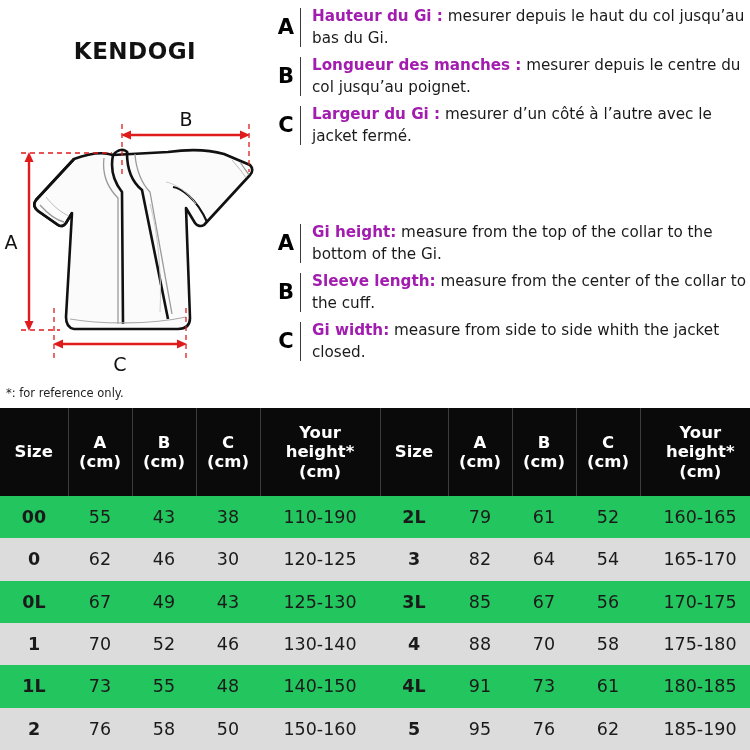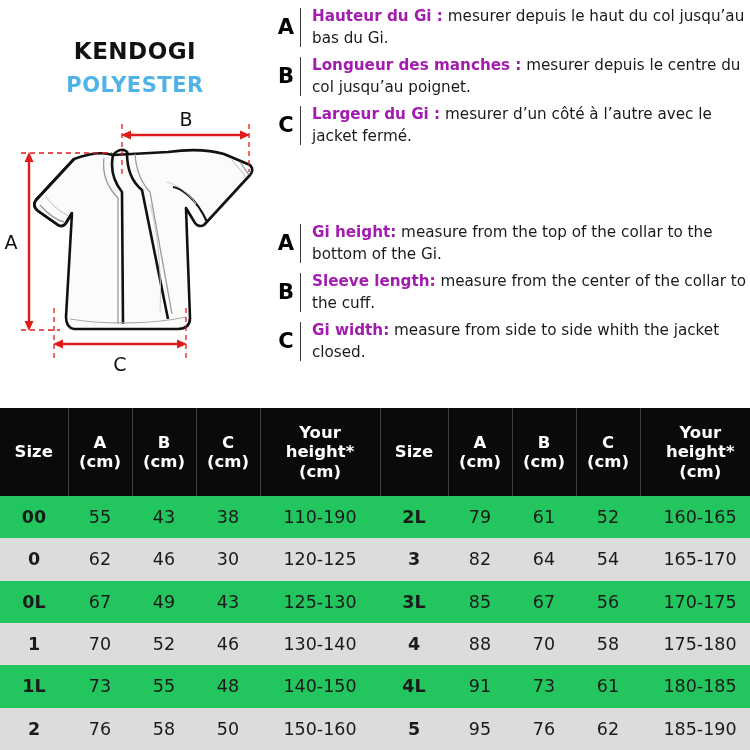--- a/index.html
+++ b/index.html
@@ -168,21 +168,20 @@
 <body>
 
 <div id="page">
 
   <div id="top-area">
 
     <div id="left-col">
 
       <div id="brand-title">KENDOGI</div>
 
-      <div id="brand-subtitle">POLYESTER</div>
 
       <div id="diagram-wrap">
         <svg width="270" height="268" viewBox="0 0 270 268">
 
           <g>
 
             <path d="M 113 43
                      C 104 40, 90 41, 74 47
                      L 36 88
                      C 33 92, 34 96, 38 99
@@ -261,20 +260,21 @@
             <polygon points="187,232 177,227.5 177,236.5" fill="#E01B1B"></polygon>
           </g>
 
           <text id="svg-label-a" x="11" y="137" font-size="19" font-family="DejaVu Sans, Liberation Sans, sans-serif" fill="#111111" text-anchor="middle">A</text>
           <text id="svg-label-b" x="186" y="14" font-size="19" font-family="DejaVu Sans, Liberation Sans, sans-serif" fill="#111111" text-anchor="middle">B</text>
           <text id="svg-label-c" x="120" y="259" font-size="19" font-family="DejaVu Sans, Liberation Sans, sans-serif" fill="#111111" text-anchor="middle">C</text>
         </svg>
       </div>
 
       <div id="footnotes">
+        <div>*: for reference only.</div>
       </div>
     </div>
 
     <div id="desc-col">
 
       <div id="desc-fr" class="desc-block">
         <div class="desc-row">
           <div class="desc-letter">A</div>
           <div class="desc-divider"></div>
           <div class="desc-text"><b>Hauteur du Gi :</b><span> mesurer depuis le haut du col jusqu’au bas du Gi.</span></div>

